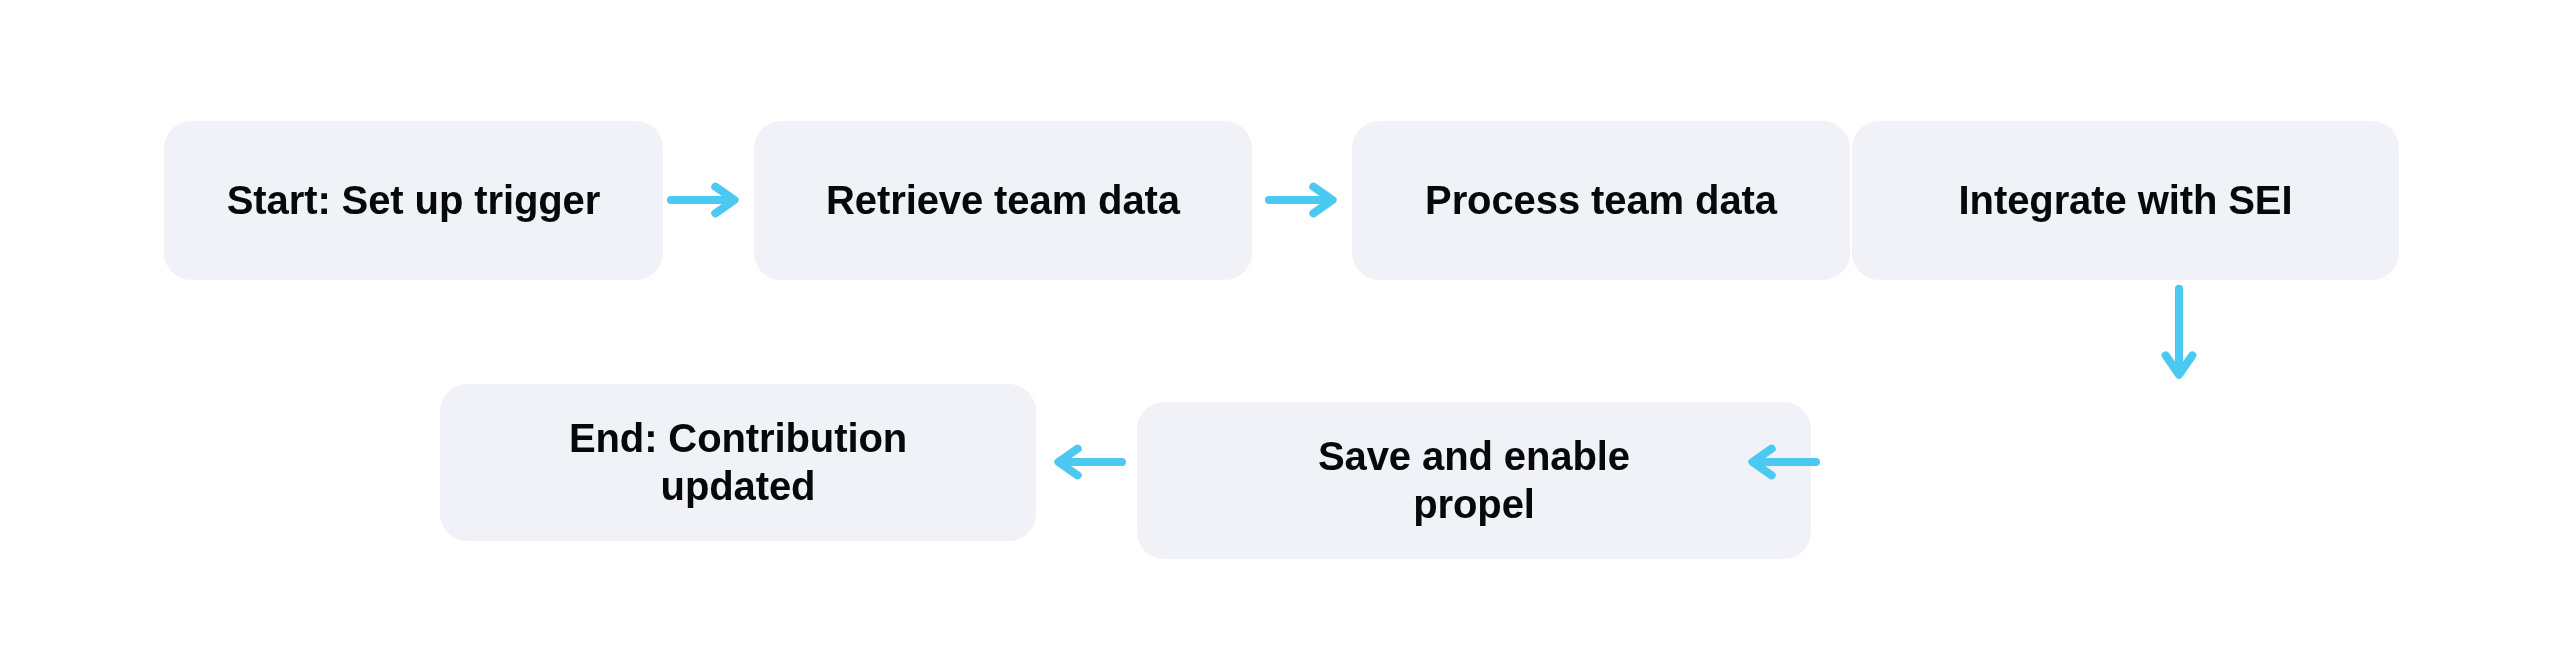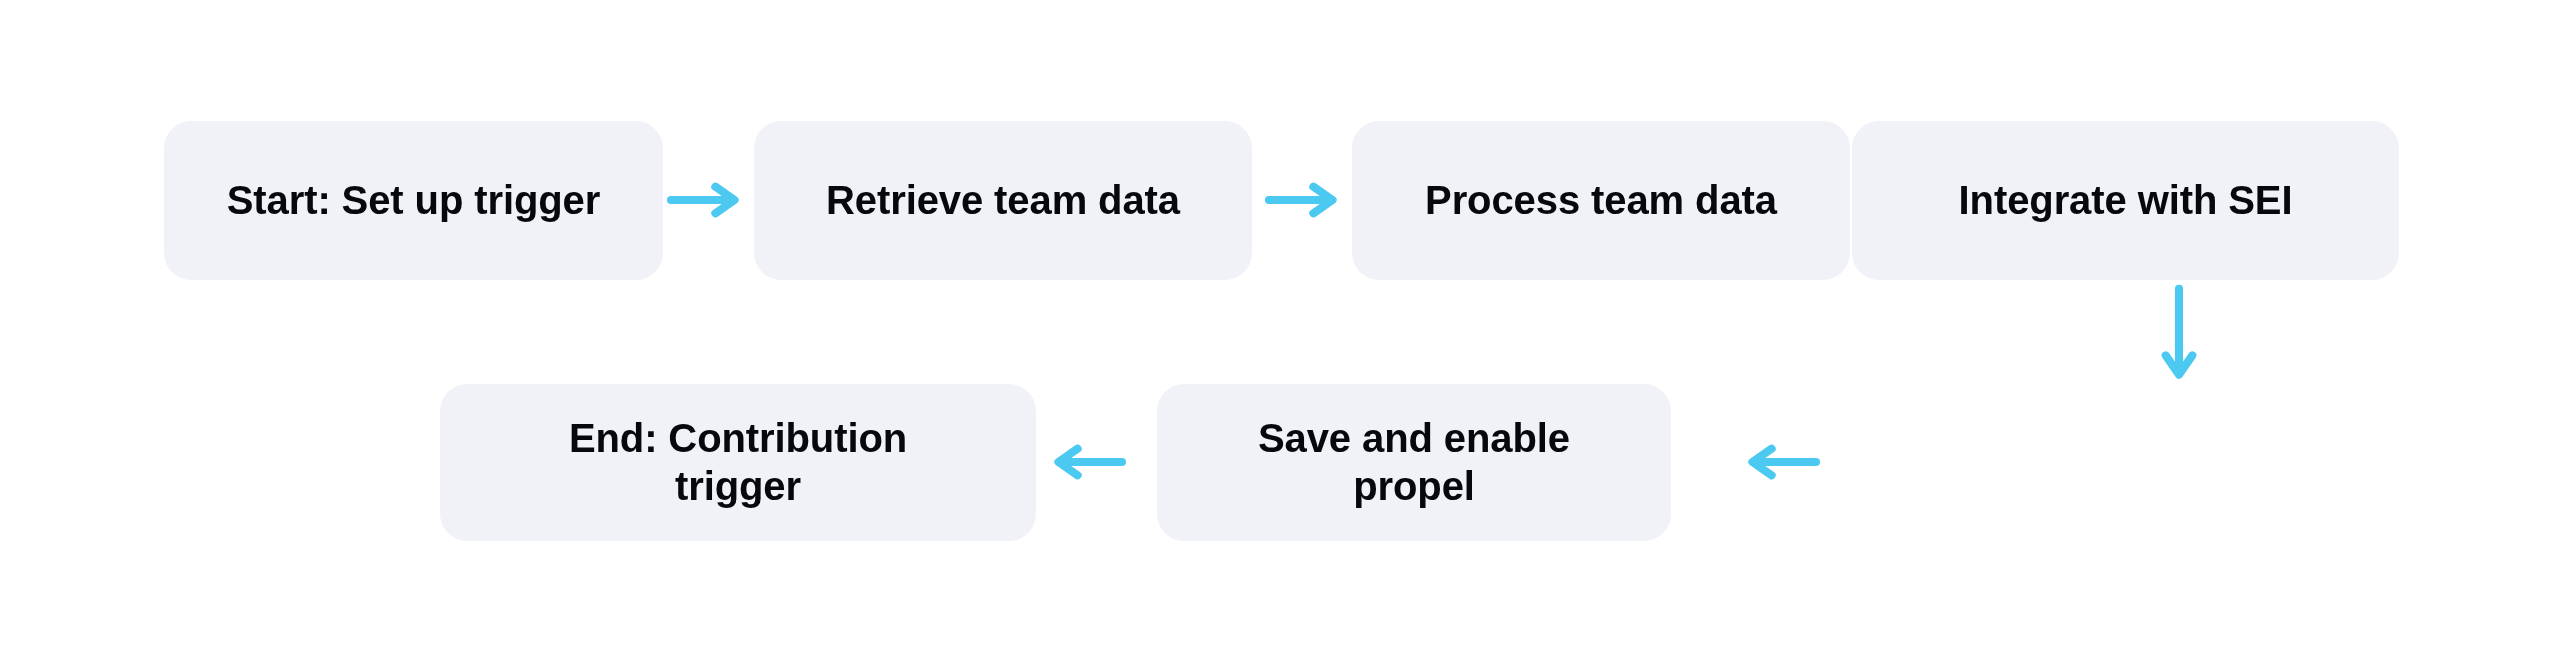--- a/index.html
+++ b/index.html
@@ -99,31 +99,31 @@
 
   <div class="edge" style="left:2162px; top:287px; width:34px; height:94px;">
     <svg width="34" height="94" viewBox="0 0 46 126" aria-hidden="true">
       <path class="edge-path" d="M 23 2 L 23 112"></path>
       <path class="edge-path" d="M 5 92 L 23 118 L 41 92"></path>
     </svg>
   </div>
 
   <div class="node" style="left:440px; top:384px; width:596px; height:157px;">
     <span class="node-label">End: Contribution
-trigger</span>
+updated</span>
   </div>
 
   <div class="edge" style="left:1049px; top:445px; width:75px; height:34px;">
     <svg width="75" height="34" viewBox="0 0 100 46" aria-hidden="true">
       <path class="edge-path" d="M 98 23 L 18 23"></path>
       <path class="edge-path" d="M 38 5 L 12 23 L 38 41"></path>
     </svg>
   </div>
 
-  <div class="node" style="left:1137px; top:384px; width:514px; height:157px;margin-left:20px;">
+  <div class="node" style="left:1137px; top:402px; width:674px; height:157px;">
     <span class="node-label">Save and enable
 propel</span>
   </div>
 
   <div class="edge" style="left:1743px; top:445px; width:75px; height:34px;">
     <svg width="75" height="34" viewBox="0 0 100 46" aria-hidden="true">
       <path class="edge-path" d="M 98 23 L 18 23"></path>
       <path class="edge-path" d="M 38 5 L 12 23 L 38 41"></path>
     </svg>
   </div>

